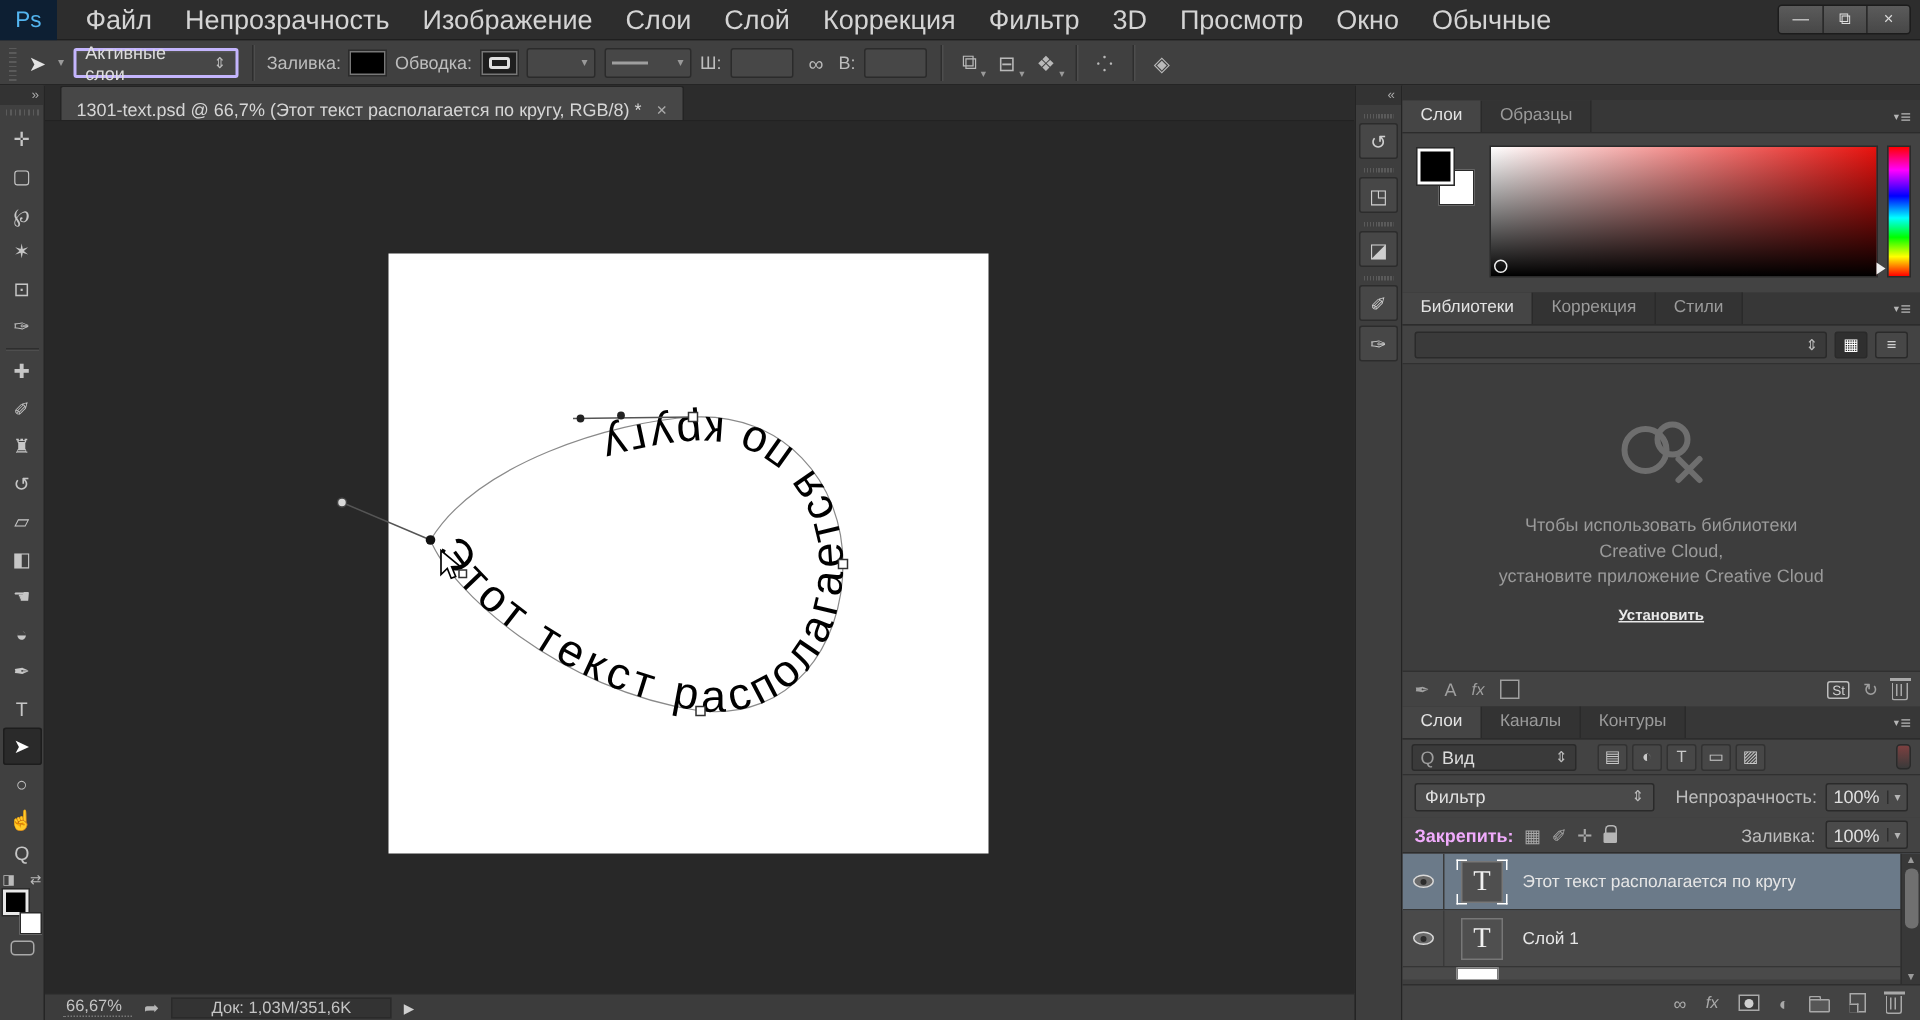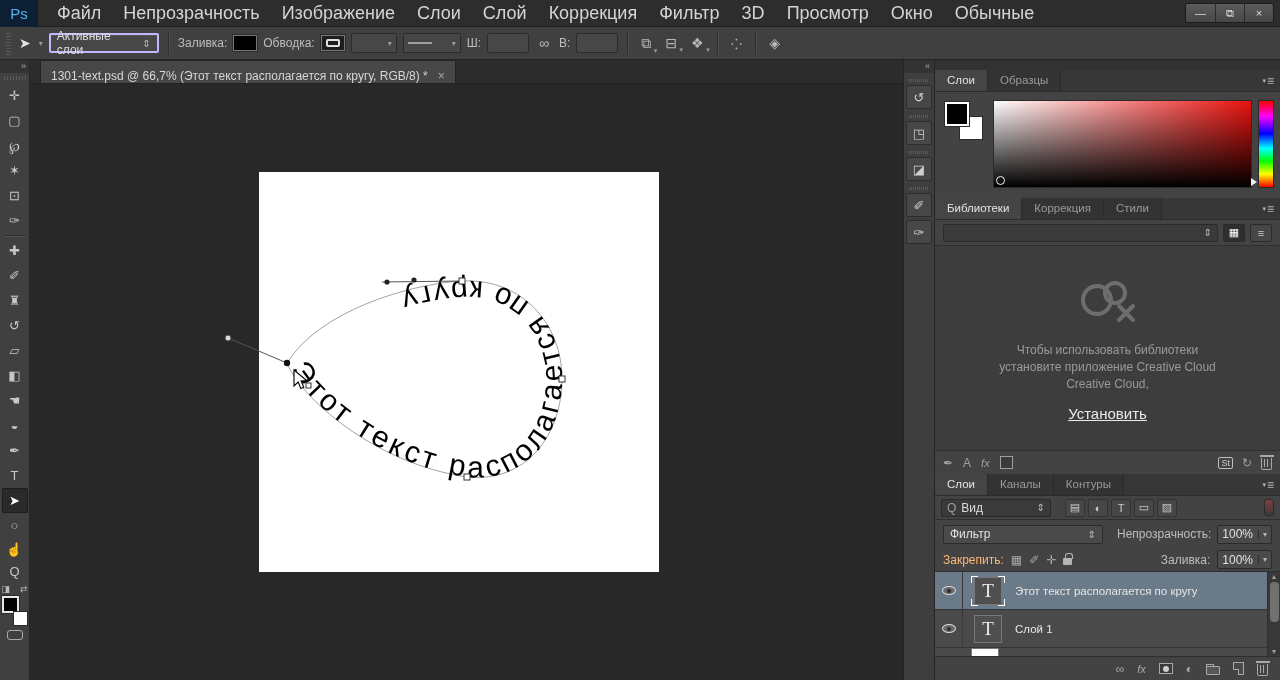--- a/index.html
+++ b/index.html
@@ -88,39 +88,39 @@
   .cp-hue { position:absolute; right:6px; top:8px; width:16px; bottom:10px; border:1px solid #2a2a2a; background:linear-gradient(to bottom,#ff0000,#ff00ff 18%,#0000ff 38%,#00ffff 55%,#00ff00 70%,#ffff00 85%,#ff0000); }
   .cp-hue-ptr { position:absolute; right:23px; bottom:12px; width:0; height:0; border-top:4px solid transparent; border-bottom:4px solid transparent; border-left:6px solid #f0f0f0; }
 
   
   .lib-toolbar { height:26px; background:#434343; display:flex; align-items:center; gap:5px; padding:0 8px; border-bottom:1px solid #303030; }
   .lib-select { flex:1; height:18px; background:#3a3a3a; border:1px solid #2a2a2a; border-radius:2px; display:flex; align-items:center; justify-content:flex-end; padding:0 5px; }
   .view-btn { width:22px; height:18px; border:1px solid #2a2a2a; border-radius:2px; display:flex; align-items:center; justify-content:center; color:#d0d0d0; font-size:11px; background:#474747; }
   .view-btn.active { background:#2f2f2f; color:#fff; }
   .lib-body { height:204px; background:#3d3d3d; display:flex; flex-direction:column; align-items:center; justify-content:center; text-align:center; }
   .lib-msg { color:#9a9a9a; font-size:12px; line-height:17px; margin-top:14px; }
-  .lib-install { color:#e9e9e9; font-weight:normal; font-size:15px; text-decoration:underline; margin-top:12px; }
+  .lib-install { color:#e9e9e9; font-weight:bold; font-size:10px; text-decoration:underline; margin-top:12px; }
   .lib-iconrow { height:24px; background:#434343; border-top:1px solid #303030; display:flex; align-items:center; gap:10px; padding:0 8px; }
   .li-icon { color:#9f9f9f; font-size:12px; }
   .li-swatch { width:13px; height:13px; background:#3a3a3a; border:1px solid #9f9f9f; }
   .li-right { margin-left:auto; display:flex; align-items:center; gap:9px; }
   .st-badge { border:1px solid #bdbdbd; color:#cfcfcf; font-size:9px; padding:0 2px; border-radius:2px; }
 
   
   .layers-filter { height:24px; background:#434343; display:flex; align-items:center; gap:4px; padding:0 6px; border-bottom:1px solid #303030; }
   .lf-select { width:110px; height:18px; background:#3a3a3a; border:1px solid #2a2a2a; border-radius:2px; display:flex; align-items:center; gap:5px; padding:0 5px; color:#ddd; }
   .lf-icons { display:flex; gap:3px; margin-left:10px; }
   .lf-btn { width:20px; height:18px; border:1px solid #323232; border-radius:2px; display:flex; align-items:center; justify-content:center; color:#c9c9c9; font-size:11px; background:#474747; }
   .lf-toggle { margin-left:auto; width:10px; height:17px; border-radius:3px; background:linear-gradient(#7d4040,#3a3a3a); border:1px solid #2a2a2a; }
   .layers-blend { height:28px; background:#434343; display:flex; align-items:center; gap:6px; padding:0 8px; }
   .blend-select { width:160px; height:19px; background:#4a4a4a; border:1px solid #2a2a2a; border-radius:2px; display:flex; align-items:center; justify-content:space-between; padding:0 6px; color:#e0e0e0; }
   .val-box { height:19px; background:#4a4a4a; border:1px solid #2a2a2a; border-radius:2px; display:flex; align-items:center; gap:5px; padding:0 4px; color:#e0e0e0; }
   .val-box .vb-arrow { border-left:1px solid #2e2e2e; padding-left:4px; font-size:8px; color:#b5b5b5; }
   .layers-lock { height:24px; background:#434343; display:flex; align-items:center; gap:7px; padding:0 8px; border-bottom:1px solid #2e2e2e; }
-  .lock-label { color:#fdba74; }
+  .lock-label { color:#f0abfc;font-weight:bold; }
   .lk-icon { color:#a8a8a8; font-size:12px; }
   .css-lock { position:relative; width:9px; height:7px; background:#b5b5b5; border-radius:1px; margin-top:4px; }
   .css-lock::before { content:""; position:absolute; left:1.5px; top:-5px; width:6px; height:5px; border:1.5px solid #b5b5b5; border-bottom:none; border-radius:3px 3px 0 0; }
   .layers-list { flex:1; background:#3f3f3f; position:relative; overflow:hidden; display:flex; flex-direction:column; }
   .layer-row { height:38px; display:flex; align-items:center; border-bottom:1px solid #353535; background:#4a4a4a; padding-right:14px; }
   .layer-row.selected { background:#6b7a89; }
   .eye-cell { width:28px; display:flex; align-items:center; justify-content:center; border-right:1px solid #3a3a3a; align-self:stretch; }
   .eye { position:relative; width:14px; height:9px; border:1px solid #d8d8d8; border-radius:50%; background:#6a6a6a; }
   .eye::after { content:""; position:absolute; left:4px; top:2px; width:4px; height:4px; background:#2c2c2c; border-radius:50%; }
   .thumb-wrap { position:relative; width:34px; height:30px; margin-left:8px; display:flex; align-items:center; justify-content:center; }
@@ -282,20 +282,26 @@
           <circle cx="384" cy="196" r="2.6" fill="#222"></circle>
 
           <rect x="429" y="194" width="6" height="6" fill="#fff" stroke="#333" stroke-width="1"></rect>
           <rect x="529" y="292" width="6" height="6" fill="#fff" stroke="#333" stroke-width="1"></rect>
           <rect x="434" y="390" width="6" height="6" fill="#fff" stroke="#333" stroke-width="1"></rect>
           <rect x="276" y="299" width="5" height="5" fill="#fff" stroke="#333" stroke-width="1"></rect>
 
           <path d="M264,286 l0,16 l4.2,-4 l2.6,6.5 l3,-1.2 l-2.7,-6.4 l5.6,-0.4 z" fill="#fff" stroke="#000" stroke-width="1.1"></path>
         </svg>
       </div>
+      <div class="statusbar">
+        <span class="zoom-field">66,67%</span>
+        <span class="share-icon">➦</span>
+        <div class="doc-size-box">Док: 1,03M/351,6K</div>
+        <span class="status-arrow">▶</span>
+      </div>
     </div>
 
     <div class="dockstrip">
       <div class="ds-top">«</div>
       <div class="ds-grip"></div>
       <div class="ds-btn">↺</div>
       <div class="ds-grip"></div>
       <div class="ds-btn">◳</div>
       <div class="ds-grip"></div>
       <div class="ds-btn">◪</div>
@@ -341,22 +347,22 @@
         <svg width="70" height="54" viewBox="0 0 70 54">
           <g fill="none" stroke="#6e6e6e" stroke-width="4" stroke-linecap="round">
             <circle cx="24" cy="26" r="14"></circle>
             <circle cx="42" cy="19" r="10"></circle>
             <line x1="46" y1="32" x2="60" y2="46"></line>
             <line x1="60" y1="32" x2="46" y2="46"></line>
           </g>
         </svg>
         <div class="lib-msg">
           <div>Чтобы использовать библиотеки</div>
+          <div>Creative Cloud,</div>
           <div>установите приложение Creative Cloud</div>
-          <div>Creative Cloud,</div>
         </div>
         <a class="lib-install">Установить</a>
       </div>
       <div class="lib-iconrow">
         <span class="li-icon">✒</span>
         <span class="li-icon">A</span>
         <span class="li-icon lb-fx">fx</span>
         <span class="li-swatch"></span>
         <span class="li-right">
           <span class="st-badge">St</span>

